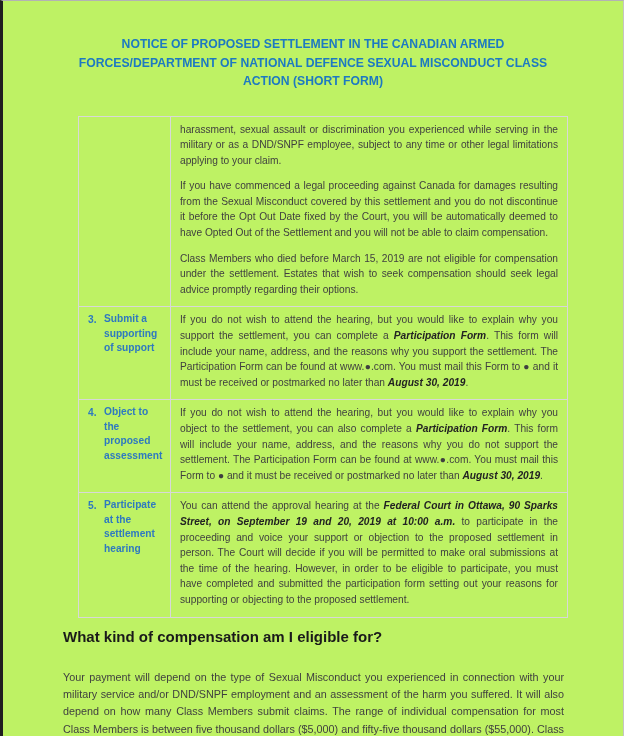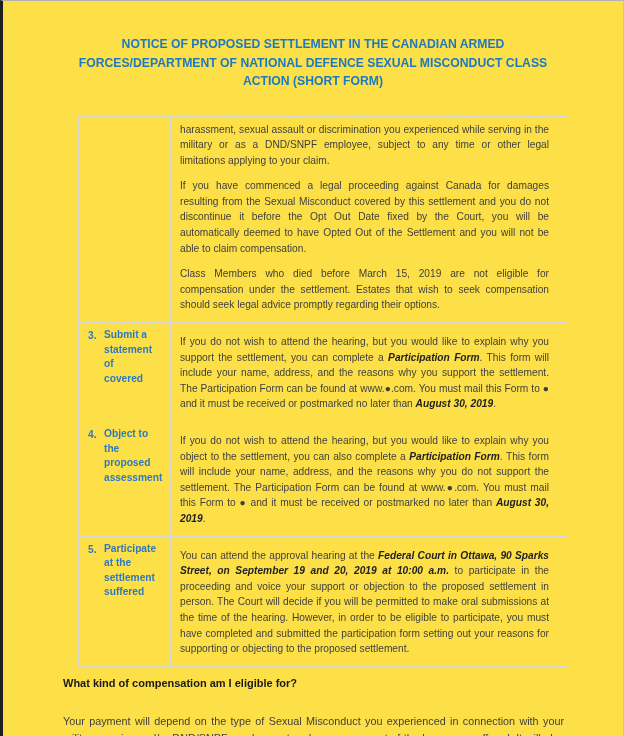--- a/index.html
+++ b/index.html
@@ -6,21 +6,21 @@
     --accent-blue:#1d79c2;
     --row-heading-blue:#2e79c0;
     --body-text:#3f3f3f;
     --table-border:#d8d8d8;
   }
   html,body{margin:0;padding:0;background:#e9e9e9;}
   .page{
     position:relative;
     width:624px;height:736px;
     box-sizing:border-box;
-    background:#fde047;
+    background:#bef264;
     border-left:3px solid #1f1f1f;
     border-top:1px solid #b3b3b3;
     border-right:1px solid #c4c4c4;
     overflow:hidden;
     font-family:"Liberation Sans","DejaVu Sans",sans-serif;
     color:var(--body-text);
   }
   .doc-title{
     margin:34px auto 0;
     max-width:478px;
@@ -32,43 +32,43 @@
   }
   table.options-table{
     border-collapse:collapse;
     margin:25px 0 0 75px;
     width:490px;
     table-layout:fixed;
   }
   table.options-table td{
     border:1px solid var(--table-border);
     vertical-align:top;
-    padding:5px 18px 7px 9px;
+    padding:5px 9px 7px 9px;
     font-size:10.2px;
     line-height:15.6px;
   }
   td.label-cell{width:92px;box-sizing:border-box;padding-left:6px;padding-right:4px;}
   .label-flex{display:flex;}
   .label-num{
     width:16px;flex:0 0 16px;
     font-weight:bold;color:var(--row-heading-blue);
     font-size:10.2px;
   }
   .label-text{
     font-weight:bold;color:var(--row-heading-blue);
     font-size:10.2px;line-height:14.5px;
   }
   td.content-cell p{
     margin:0 0 10px 0;
     text-align:justify;
   }
-  td.content-cell p:last-child{margin-bottom:2px;margin-top:6px;}
+  td.content-cell p:last-child{margin-bottom:2px;}
   .q-heading{
     margin:10px 0 0 60px;
-    font-size:11px;
+    font-size:15px;
     font-weight:bold;
     color:#1a1a1a;
   }
   .body-para{
     margin:24px 59px 0 60px;
     font-size:10.8px;
     line-height:17.4px;
     text-align:justify;
   }
   span.run-bold{font-weight:bold;color:#222;font-style:italic;}
@@ -89,21 +89,21 @@
           <p><span>harassment, sexual assault or discrimination you experienced while serving in the military or as a DND/SNPF employee, subject to any time or other legal limitations applying to your claim.</span></p>
           <p><span>If you have commenced a legal proceeding against Canada for damages resulting from the Sexual Misconduct covered by this settlement and you do not discontinue it before the Opt Out Date fixed by the Court, you will be automatically deemed to have Opted Out of the Settlement and you will not be able to claim compensation.</span></p>
           <p><span>Class Members who died before March 15, 2019 are not eligible for compensation under the settlement. Estates that wish to seek compensation should seek legal advice promptly regarding their options.</span></p>
         </td>
       </tr>
 
       <tr>
         <td class="label-cell">
           <div class="label-flex">
             <span class="label-num">3.</span>
-            <span class="label-text">Submit a statement of covered</span>
+            <span class="label-text">Submit a supporting of support</span>
           </div>
         </td>
         <td class="content-cell">
           <p><span>If you do not wish to attend the hearing, but you would like to explain why you support the settlement, you can complete a </span><span class="run-bold">Participation Form</span><span>. This form will include your name, address, and the reasons why you support the settlement. The Participation Form can be found at </span><span class="run-underline">www.●.com.</span><span> You must mail this Form to ● and it must be received or postmarked no later than </span><span class="run-bold">August 30, 2019</span><span>.</span></p>
         </td>
       </tr>
 
       <tr>
         <td class="label-cell">
           <div class="label-flex">
@@ -113,21 +113,21 @@
         </td>
         <td class="content-cell">
           <p><span>If you do not wish to attend the hearing, but you would like to explain why you object to the settlement, you can also complete a </span><span class="run-bold">Participation Form</span><span>. This form will include your name, address, and the reasons why you do not support the settlement. The Participation Form can be found at </span><span class="run-underline">www.●.com.</span><span> You must mail this Form to ● and it must be received or postmarked no later than </span><span class="run-bold">August 30, 2019</span><span>.</span></p>
         </td>
       </tr>
 
       <tr>
         <td class="label-cell">
           <div class="label-flex">
             <span class="label-num">5.</span>
-            <span class="label-text">Participate at the settlement suffered</span>
+            <span class="label-text">Participate at the settlement hearing</span>
           </div>
         </td>
         <td class="content-cell">
           <p><span>You can attend the approval hearing at the </span><span class="run-bold">Federal Court in Ottawa, 90 Sparks Street, on September 19 and 20, 2019 at 10:00 a.m.</span><span> to participate in the proceeding and voice your support or objection to the proposed settlement in person. The Court will decide if you will be permitted to make oral submissions at the time of the hearing. However, in order to be eligible to participate, you must have completed and submitted the participation form setting out your reasons for supporting or objecting to the proposed settlement.</span></p>
         </td>
       </tr>
     </tbody>
   </table>
 
   <h2 class="q-heading">What kind of compensation am I eligible for?</h2>

